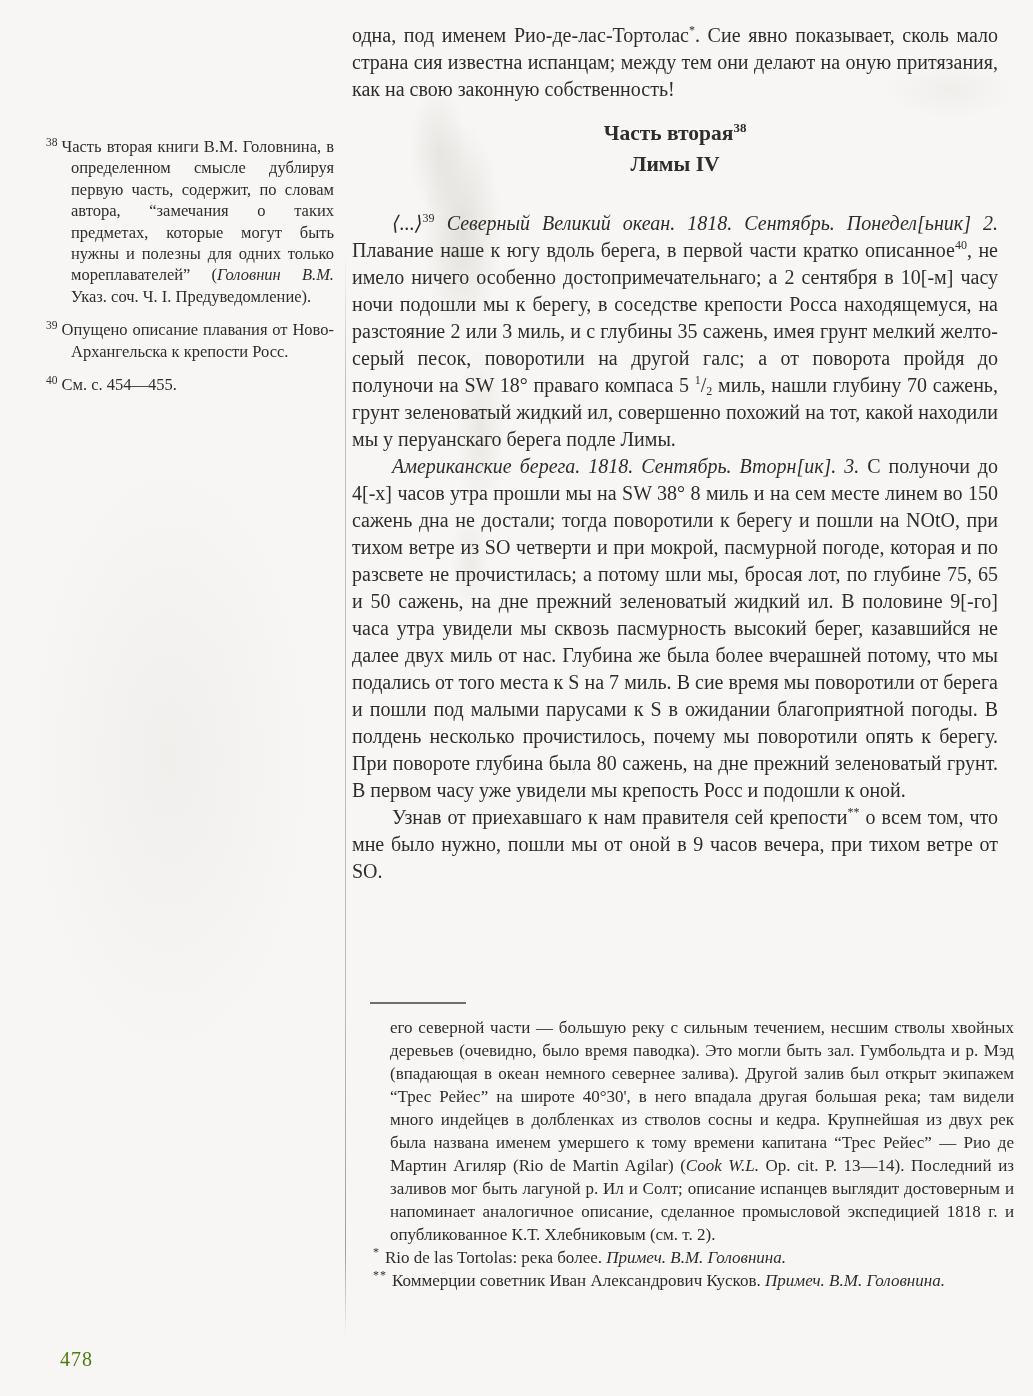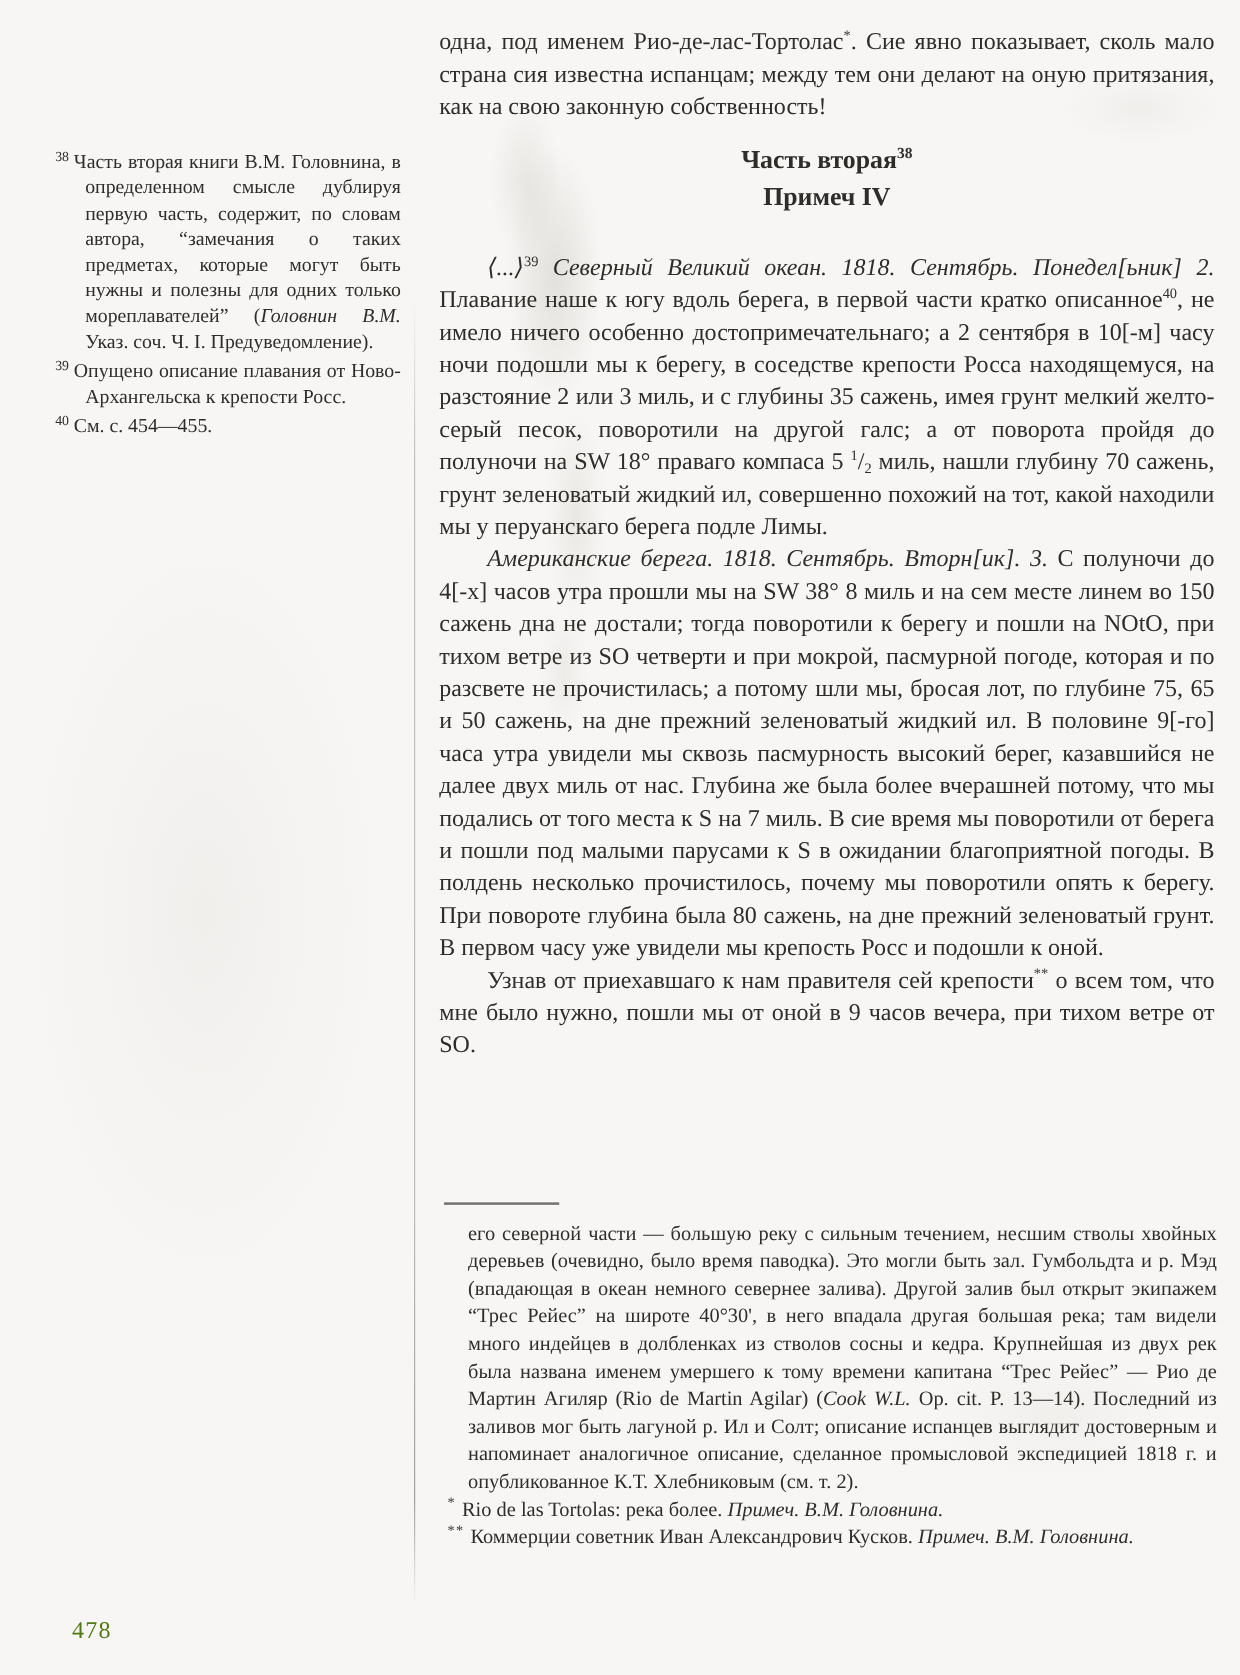--- a/index.html
+++ b/index.html
@@ -27,25 +27,25 @@
     background: linear-gradient(to bottom,
       rgba(105,105,98,0) 0%, rgba(105,105,98,0.38) 12%,
       rgba(105,105,98,0.42) 70%, rgba(90,90,85,0.55) 92%, rgba(105,105,98,0) 100%);
   }
 
   
   .margin-col {
     position: absolute; left: 46px; top: 124px; width: 288px;
     font-size: 16.5px; line-height: 21.4px; text-align: justify;
   }
-  .mnote { margin: 0 0 3px 0; padding-left: 25px; text-indent: -25px; }
+  .mnote { margin: 12px 0 3px 0; padding-left: 25px; text-indent: -25px; }
   .mn-marker { font-size: 11.5px; line-height: 0; vertical-align: super; margin-right: 4px; }
 
   
-  .main-col { position: absolute; left: 366px; top: 22px; width: 646px; }
+  .main-col { position: absolute; left: 352px; top: 22px; width: 646px; }
   .body-par {
     margin: 0; font-size: 20px; line-height: 27px; text-align: justify;
   }
   .indent { text-indent: 2em; }
   .headings { margin-top: 15px; text-align: center; }
   .heading {
     margin: 0; font-size: 21.5px; line-height: 31px; font-weight: bold; text-align: center;
   }
   .paragraphs { margin-top: 30px; }
 
@@ -77,21 +77,21 @@
     <p class="mnote"><sup class="mn-marker">38</sup><span><span>Часть вторая книги В.М. Головнина, в определенном смысле дублируя первую часть, содержит, по словам автора, “замечания о таких предметах, которые могут быть нужны и полезны для одних только мореплавателей” (</span><span class="it">Головнин В.М.</span><span> Указ. соч. Ч. I. Предуведомление).</span></span></p>
     <p class="mnote"><sup class="mn-marker">39</sup><span><span>Опущено описание плавания от Ново-Архангельска к крепости Росс.</span></span></p>
     <p class="mnote"><sup class="mn-marker">40</sup><span><span>См. с. 454—455.</span></span></p>
   </aside>
 
   <main class="main-col">
     <p class="body-par"><span>одна, под именем Рио-де-лас-Тортолас</span><sup>*</sup><span>. Сие явно показывает, сколь мало страна сия известна испанцам; между тем они делают на оную притязания, как на свою законную собственность!</span></p>
 
     <div class="headings">
       <h2 class="heading"><span>Часть вторая</span><sup>38</sup></h2>
-      <h2 class="heading">Примеч IV</h2>
+      <h2 class="heading">Лимы IV</h2>
     </div>
 
     <div class="paragraphs">
       <p class="body-par indent"><span class="it">⟨...⟩</span><sup>39</sup><span class="it"> Северный Великий океан. 1818. Сентябрь. Понедел[ьник] 2.</span><span> Плавание наше к югу вдоль берега, в первой части кратко описанное</span><sup>40</sup><span>, не имело ничего особенно достопримечательнаго; а 2 сентября в 10[-м] часу ночи подошли мы к берегу, в соседстве крепости Росса находящемуся, на разстояние 2 или 3 миль, и с глубины 35 сажень, имея грунт мелкий желто-серый песок, поворотили на другой галс; а от поворота пройдя до полуночи на SW 18° праваго компаса 5 </span><sup>1</sup><span>/</span><sub>2</sub><span> миль, нашли глубину 70 сажень, грунт зеленоватый жидкий ил, совершенно похожий на тот, какой находили мы у перуанскаго берега подле Лимы.</span></p>
       <p class="body-par indent"><span class="it">Американские берега. 1818. Сентябрь. Вторн[ик]. 3.</span><span> С полуночи до 4[-х] часов утра прошли мы на SW 38° 8 миль и на сем месте линем во 150 сажень дна не достали; тогда поворотили к берегу и пошли на NOtO, при тихом ветре из SO четверти и при мокрой, пасмурной погоде, которая и по разсвете не прочистилась; а потому шли мы, бросая лот, по глубине 75, 65 и 50 сажень, на дне прежний зеленоватый жидкий ил. В половине 9[-го] часа утра увидели мы сквозь пасмурность высокий берег, казавшийся не далее двух миль от нас. Глубина же была более вчерашней потому, что мы подались от того места к S на 7 миль. В сие время мы поворотили от берега и пошли под малыми парусами к S в ожидании благоприятной погоды. В полдень несколько прочистилось, почему мы поворотили опять к берегу. При повороте глубина была 80 сажень, на дне прежний зеленоватый грунт. В первом часу уже увидели мы крепость Росс и подошли к оной.</span></p>
       <p class="body-par indent"><span>Узнав от приехавшаго к нам правителя сей крепости</span><sup>**</sup><span> о всем том, что мне было нужно, пошли мы от оной в 9 часов вечера, при тихом ветре от SO.</span></p>
     </div>
   </main>
 
   <div class="fn-block">

